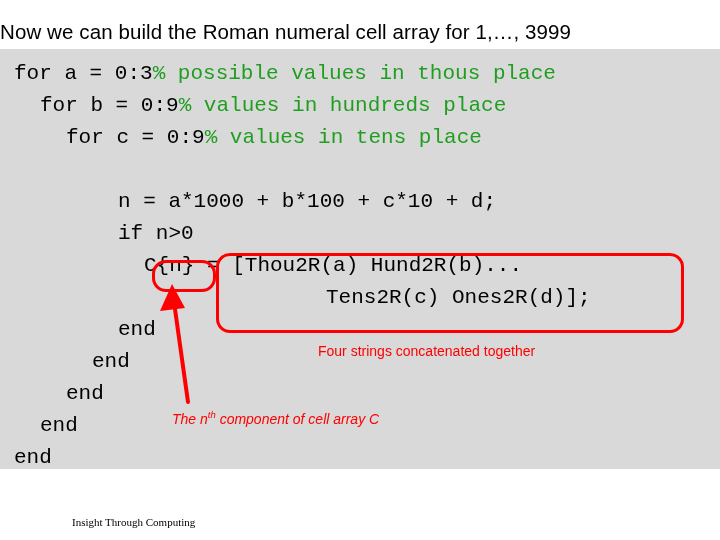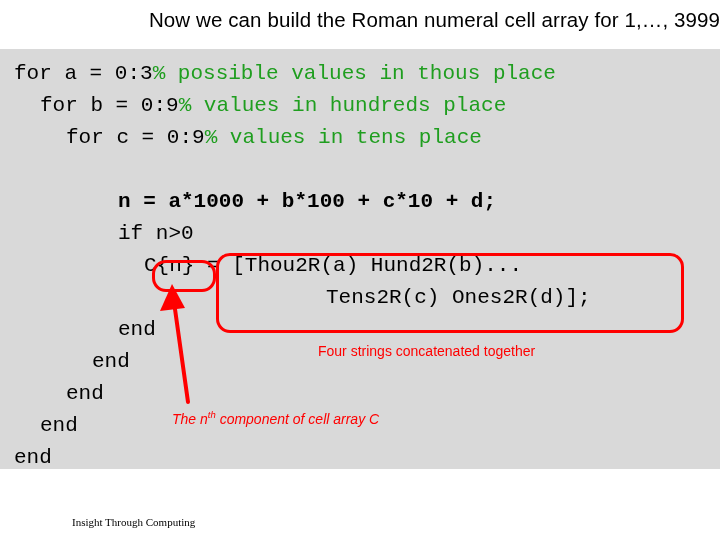--- a/index.html
+++ b/index.html
@@ -15,23 +15,23 @@
     position: relative;
   }
   .slide {
     position: relative;
     width: 720px;
     height: 540px;
   }
   .title {
     position: absolute;
     left: 0;
-    top: 8px;
+    top: 20px;
     width: 720px;
-    text-align: right;
+    text-align: left;
     font-family: "Liberation Sans", sans-serif;
     font-size: 20.5px;
     color: #000000;
     letter-spacing: 0.1px;
     white-space: nowrap;
   }
   .code-panel {
     position: absolute;
     left: 0;
     top: 49px;
@@ -117,21 +117,21 @@
 
   <div class="code-panel">
 
     <div class="code-line" style="left:14px;  top:14px;"><span>for a = 0:3</span><span class="cmt">% possible values in thous place</span></div>
 
     <div class="code-line" style="left:40px;  top:46px;"><span>for b = 0:9</span><span class="cmt">% values in hundreds place</span></div>
 
     <div class="code-line" style="left:66px;  top:78px;"><span>for c = 0:9</span><span class="cmt">% values in tens place</span></div>
 
 
-    <div class="code-line" style="left:118px; top:142px;font-weight:bold;"><span>n = a*1000 + b*100 + c*10 + d;</span></div>
+    <div class="code-line" style="left:118px; top:142px;"><span>n = a*1000 + b*100 + c*10 + d;</span></div>
 
     <div class="code-line" style="left:118px; top:174px;"><span>if n&gt;0</span></div>
 
     <div class="code-line" style="left:144px; top:206px;"><span>C{n} = [Thou2R(a) Hund2R(b)...</span></div>
 
     <div class="code-line" style="left:326px; top:238px;"><span>Tens2R(c) Ones2R(d)];</span></div>
 
     <div class="code-line" style="left:118px; top:270px;"><span>end</span></div>
 
     <div class="code-line" style="left:92px;  top:302px;"><span>end</span></div>

